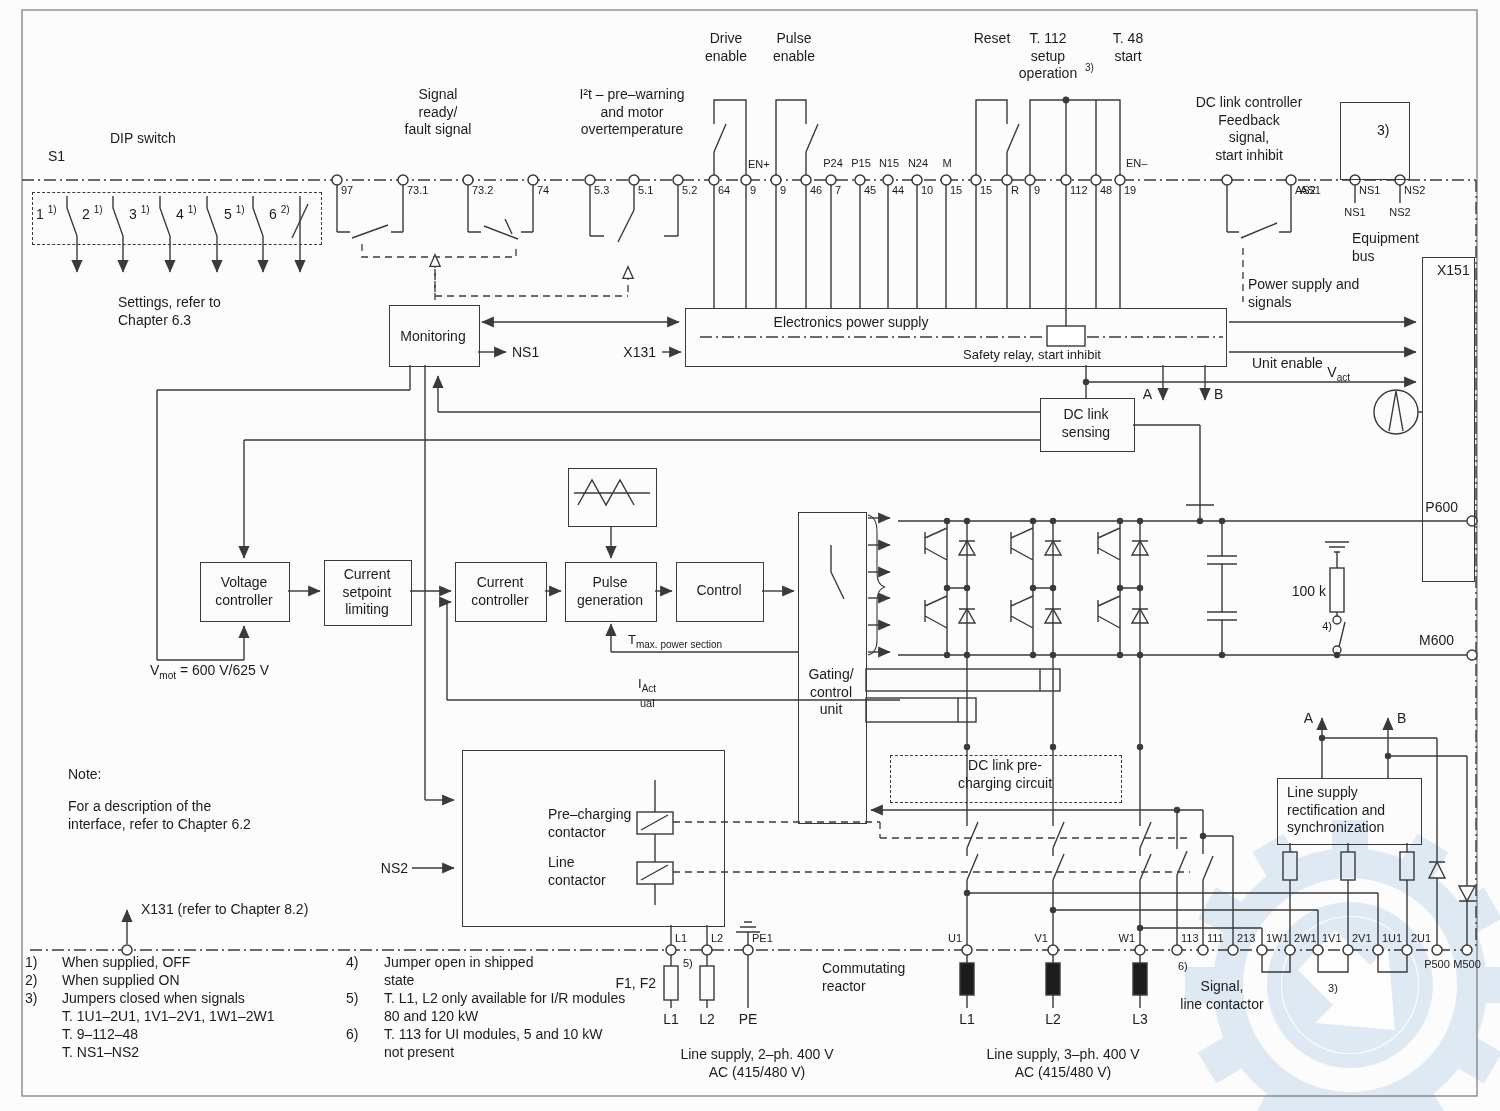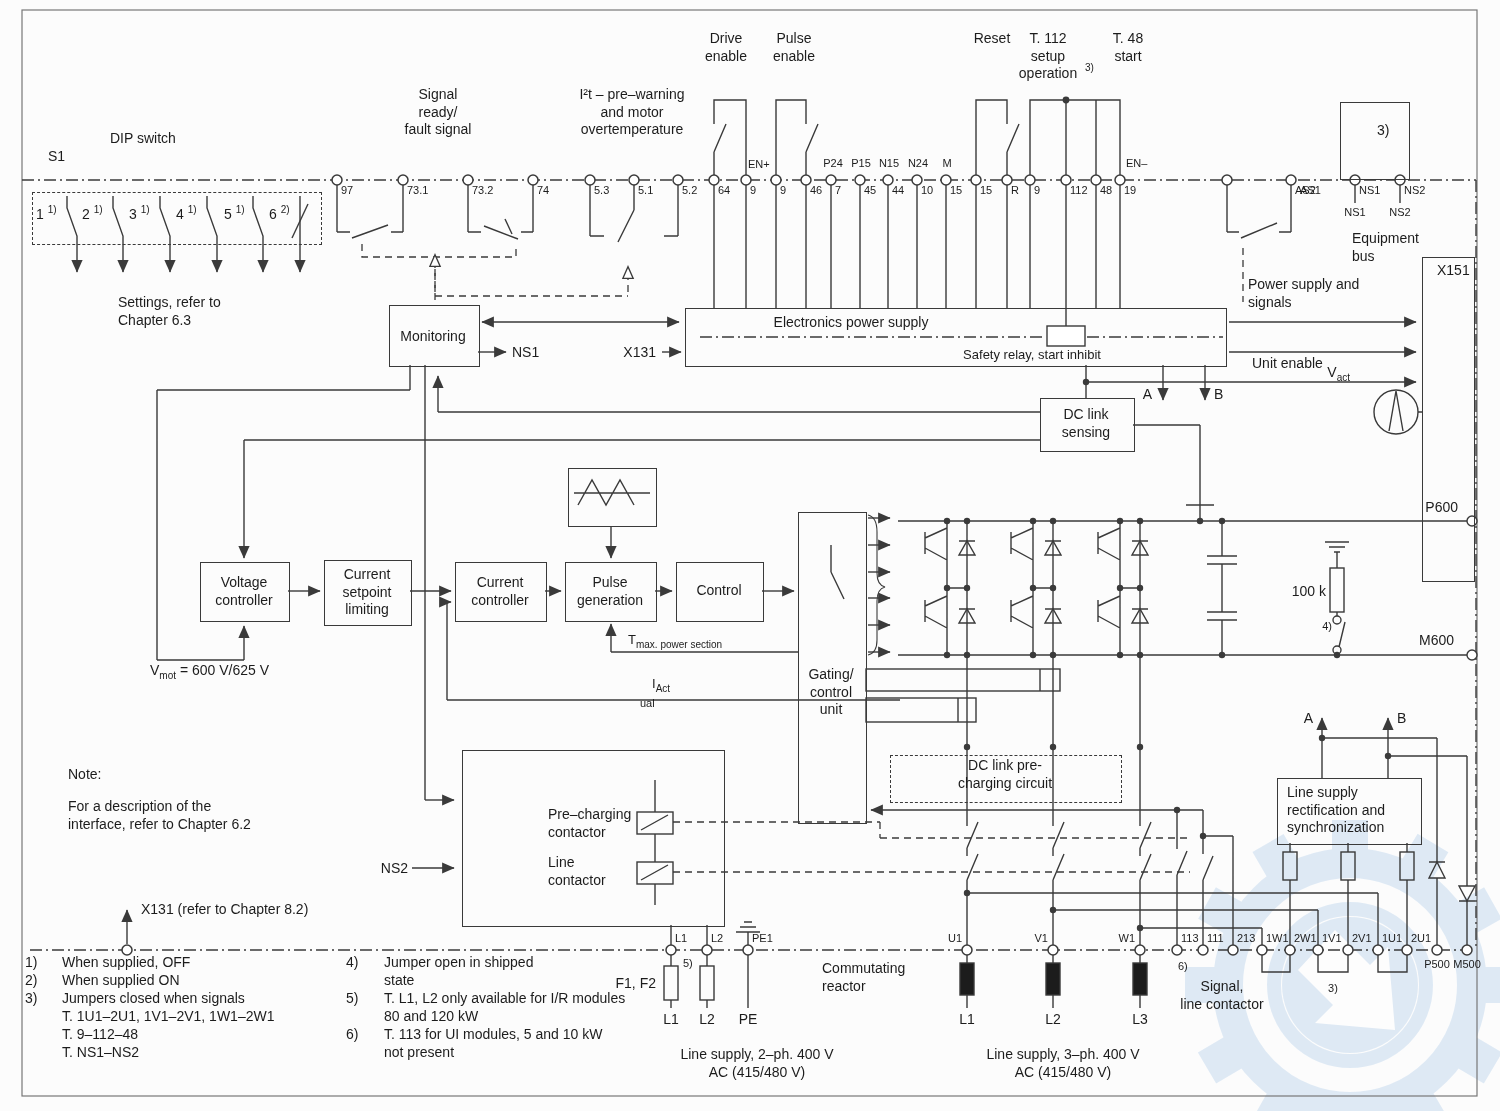--- a/index.html
+++ b/index.html
@@ -290,20 +290,24 @@
 enable</div>
 <div class="lbl c" style="left:794px;top:30px">Pulse
 enable</div>
 <div class="lbl c" style="left:992px;top:30px">Reset</div>
 <div class="lbl c" style="left:1048px;top:30px">T. 112
 setup
 operation</div>
 <div class="lbl xs" style="left:1085px;top:62px">3)</div>
 <div class="lbl c" style="left:1128px;top:30px">T. 48
 start</div>
+<div class="lbl c" style="left:1249px;top:94px">DC link controller
+Feedback
+signal,
+start inhibit</div>
 <div class="lbl" style="left:1377px;top:122px">3)</div>
 <div class="lbl c sm" style="left:1355px;top:206px">NS1</div>
 <div class="lbl c sm" style="left:1400px;top:206px">NS2</div>
 <div class="lbl" style="left:1352px;top:230px">Equipment
 bus</div>
 <div class="lbl" style="left:1437px;top:262px">X151</div>
 
 <div class="lbl sm" style="left:748px;top:158px">EN+</div>
 <div class="lbl c sm" style="left:833px;top:157px">P24</div>
 <div class="lbl c sm" style="left:861px;top:157px">P15</div>
@@ -330,21 +334,21 @@
 <div class="lbl c" style="left:367px;top:566px">Current
 setpoint
 limiting</div>
 <div class="lbl c" style="left:500px;top:574px">Current
 controller</div>
 <div class="lbl c" style="left:610px;top:574px">Pulse
 generation</div>
 <div class="lbl c" style="left:719px;top:582px">Control</div>
 <div class="lbl" style="left:150px;top:662px"><span>V</span><sub>mot</sub><span> = 600 V/625 V</span></div>
 <div class="lbl b13" style="left:628px;top:632px"><span>T</span><sub>max. power section</sub></div>
-<div class="lbl b13" style="left:652px;top:676px"><span>I</span><sub>Act</sub></div>
+<div class="lbl b13" style="left:638px;top:676px"><span>I</span><sub>Act</sub></div>
 <div class="lbl sm" style="left:640px;top:697px">ual</div>
 <div class="lbl c" style="left:831px;top:666px">Gating/
 control
 unit</div>
 <div class="lbl r" style="left:1458px;top:499px">P600</div>
 <div class="lbl r" style="left:1454px;top:632px">M600</div>
 <div class="lbl r" style="left:1326px;top:583px">100 k</div>
 <div class="lbl r sm" style="left:1332px;top:620px">4)</div>
 <div class="lbl" style="left:68px;top:766px">Note:</div>
 <div class="lbl" style="left:68px;top:798px">For a description of the

